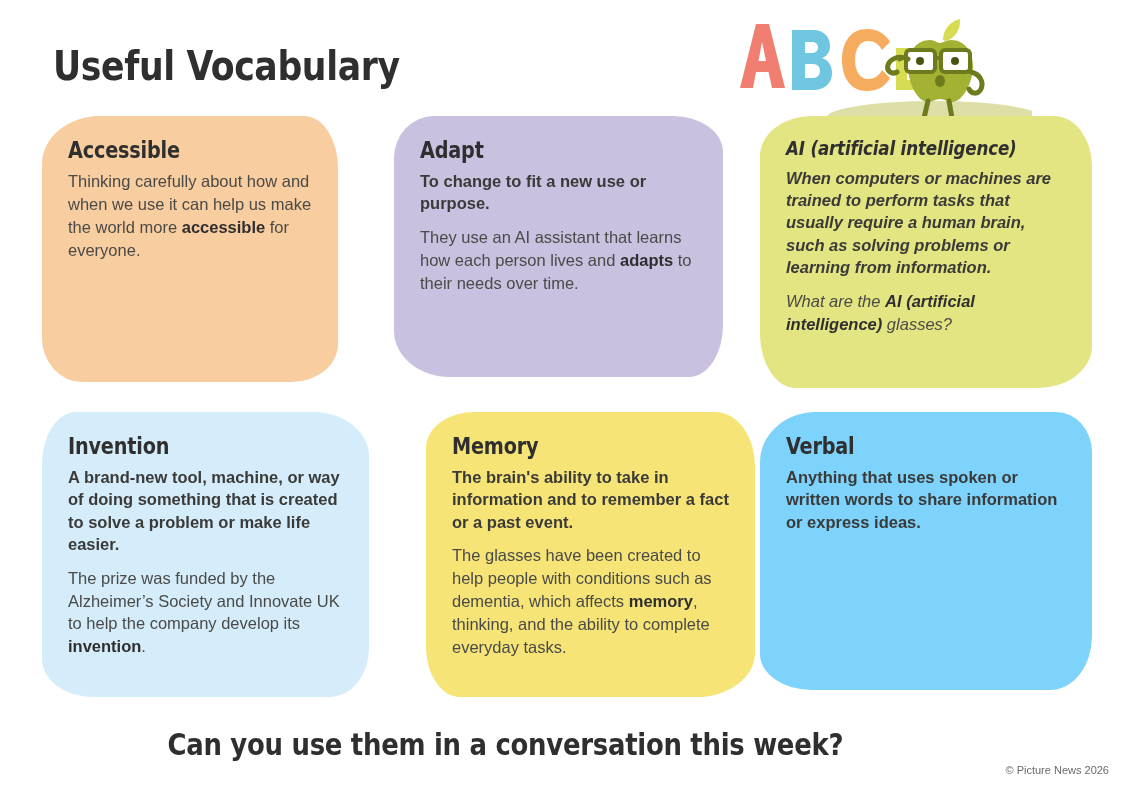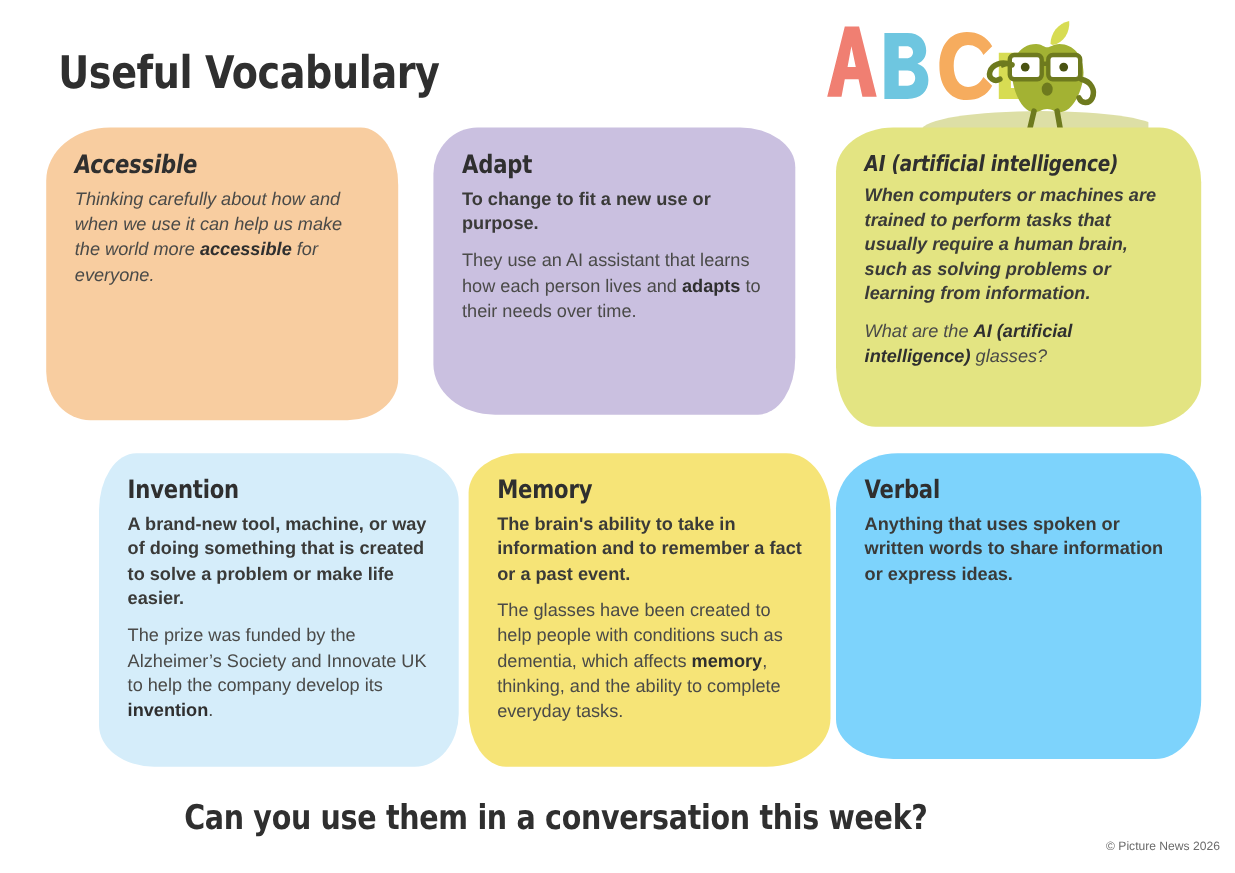--- a/index.html
+++ b/index.html
@@ -25,21 +25,20 @@
     background: #ffffff;
   }
 
   
   #header {
     position: absolute;
     left: 0;
     top: 0;
     width: 1040px;
     height: 112px;
-    padding-left: 12px;
   }
   #page-title {
     position: absolute;
     left: 53px;
     top: 42px;
     font-size: 41px;
     font-weight: 700;
     letter-spacing: -0.4px;
     color: #2f2f2f;
     font-family: "DejaVu Sans", "Liberation Sans", sans-serif;
@@ -75,25 +74,25 @@
   }
   
   .blob-a { border-radius: 58px 34px 46px 40px / 48px 52px 38px 44px; }
   .blob-b { border-radius: 40px 50px 34px 56px / 42px 36px 52px 46px; }
   .blob-c { border-radius: 52px 38px 54px 36px / 40px 50px 42px 54px; }
   .blob-d { border-radius: 34px 56px 40px 50px / 52px 44px 48px 38px; }
   .blob-e { border-radius: 48px 40px 58px 34px / 36px 54px 44px 50px; }
   .blob-f { border-radius: 56px 36px 42px 52px / 50px 40px 54px 36px; }
 
   
-  #card-accessible { left: 42px;  top: 4px;   width: 320px; height: 266px; font-style: italic; }
+  #card-accessible { left: 42px;  top: 4px;   width: 296px; height: 266px; }
   #card-adapt      { left: 394px; top: 4px;   width: 329px; height: 261px; }
   #card-ai         { left: 760px; top: 4px;   width: 332px; height: 272px; font-style: italic; }
   
-  #card-invention  { left: 42px;  top: 300px; width: 327px; height: 285px; margin-left: 48px; }
+  #card-invention  { left: 42px;  top: 300px; width: 327px; height: 285px; }
   #card-memory     { left: 394px; top: 300px; width: 329px; height: 285px; margin-left: 32px; }
   #card-verbal     { left: 760px; top: 300px; width: 332px; height: 278px; }
 
   .card-term {
     font-size: 23px;
     font-weight: 700;
     color: #2f2f2f;
     font-family: "DejaVu Sans", "Liberation Sans", sans-serif;
     font-stretch: condensed;
     transform: scaleX(0.93);

